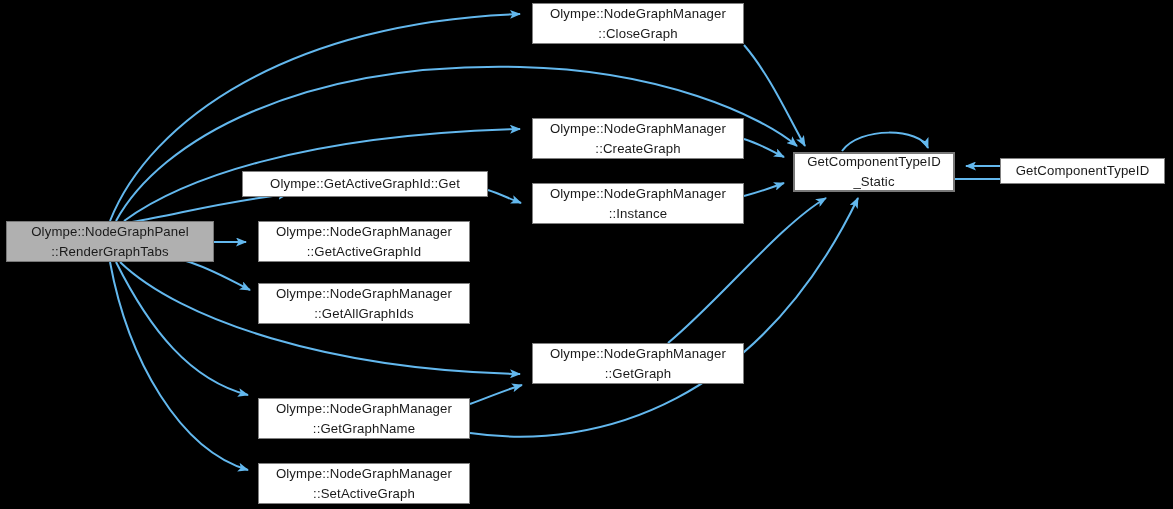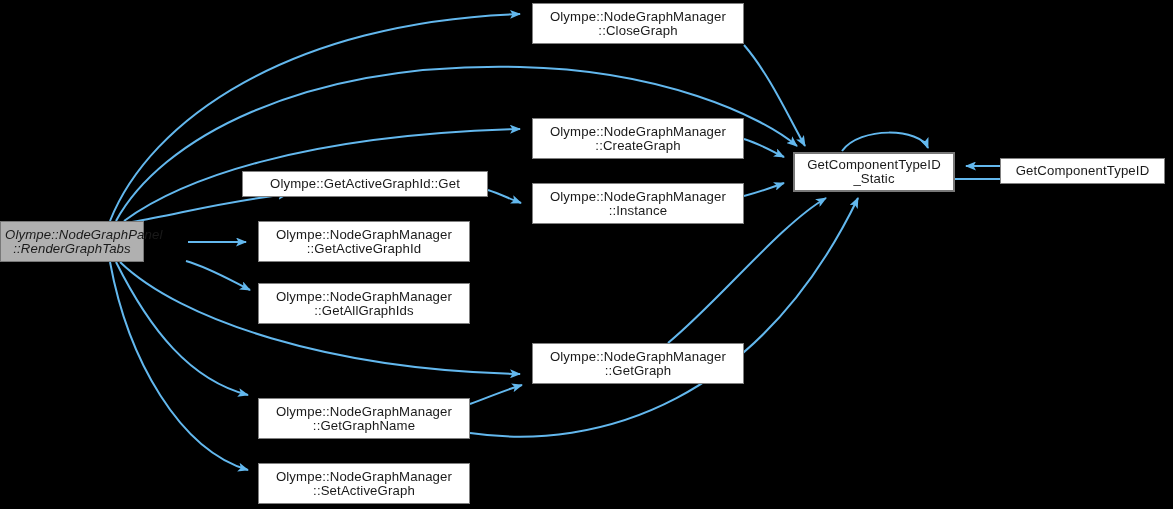--- a/index.html
+++ b/index.html
@@ -23,21 +23,21 @@
     height: 509px;
     pointer-events: none;
   }
   .node {
     position: absolute;
     box-sizing: border-box;
     background: #ffffff;
     border: 1px solid #808080;
     color: #1a1a1a;
     font-size: 13.2px;
-    line-height: 14px;
+    line-height: 20px;
     text-align: center;
     display: flex;
     align-items: center;
     justify-content: center;
     white-space: pre-line;
     letter-spacing: 0.01em;
   }
   .node.current {
     background: #b0b0b0;
     border: 1px solid #787878;
@@ -97,21 +97,21 @@
       <path d="M842,151 C860,126 920,128 928,148"></path>
 
       <path d="M1000,166 L966,166"></path>
     </g>
     <g fill="none" stroke="#63b8ee" stroke-width="2">
 
       <path d="M955,179 L1000,179"></path>
     </g>
   </svg>
 
-  <div class="node current" style="left:0; top:221px; width:144px; height:41px;font-style:italic;">
+  <div class="node current" style="left:6px; top:221px; width:208px; height:41px;">
     <span class="node-label">Olympe::NodeGraphPanel
 ::RenderGraphTabs</span>
   </div>
 
   <div class="node" style="left:532px; top:3px; width:212px; height:41px;">
     <span class="node-label">Olympe::NodeGraphManager
 ::CloseGraph</span>
   </div>
 
   <div class="node" style="left:532px; top:118px; width:212px; height:41px;">

